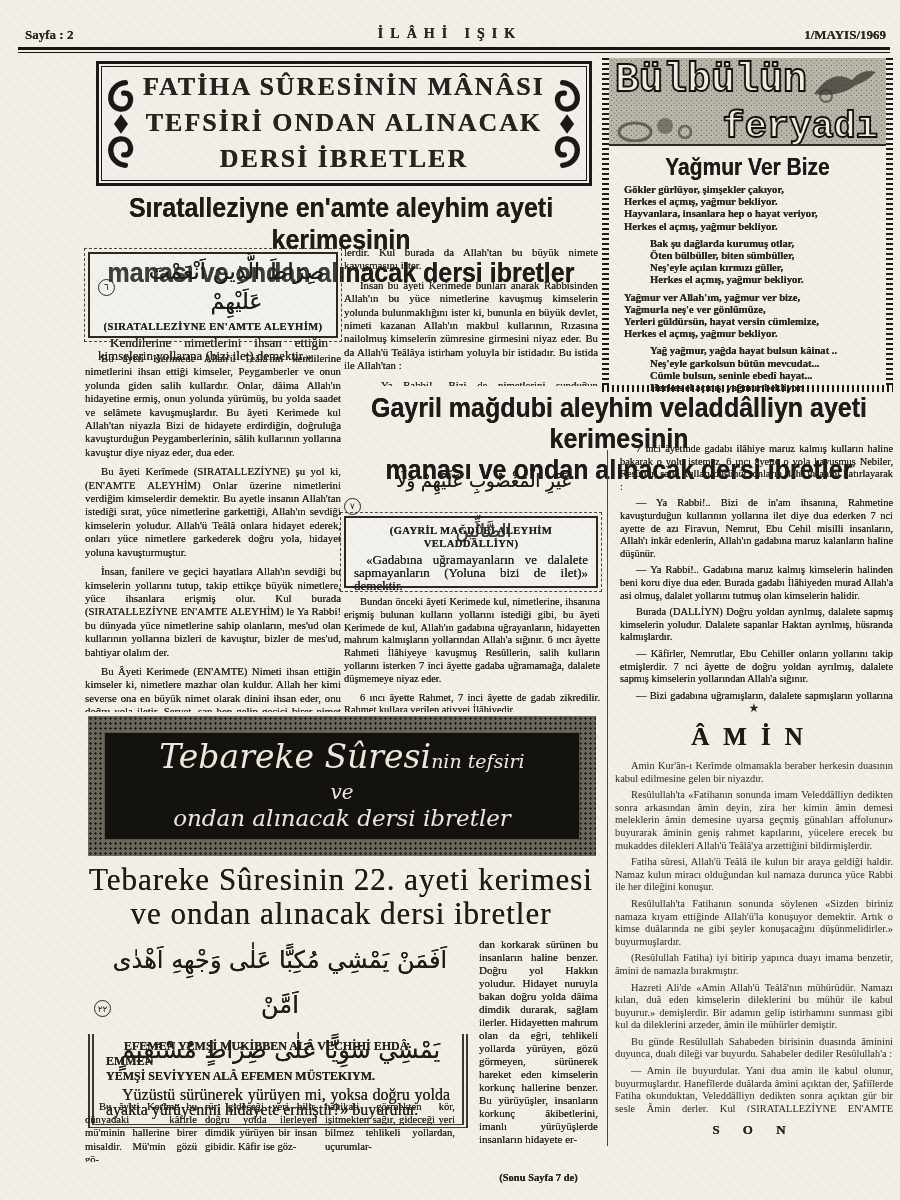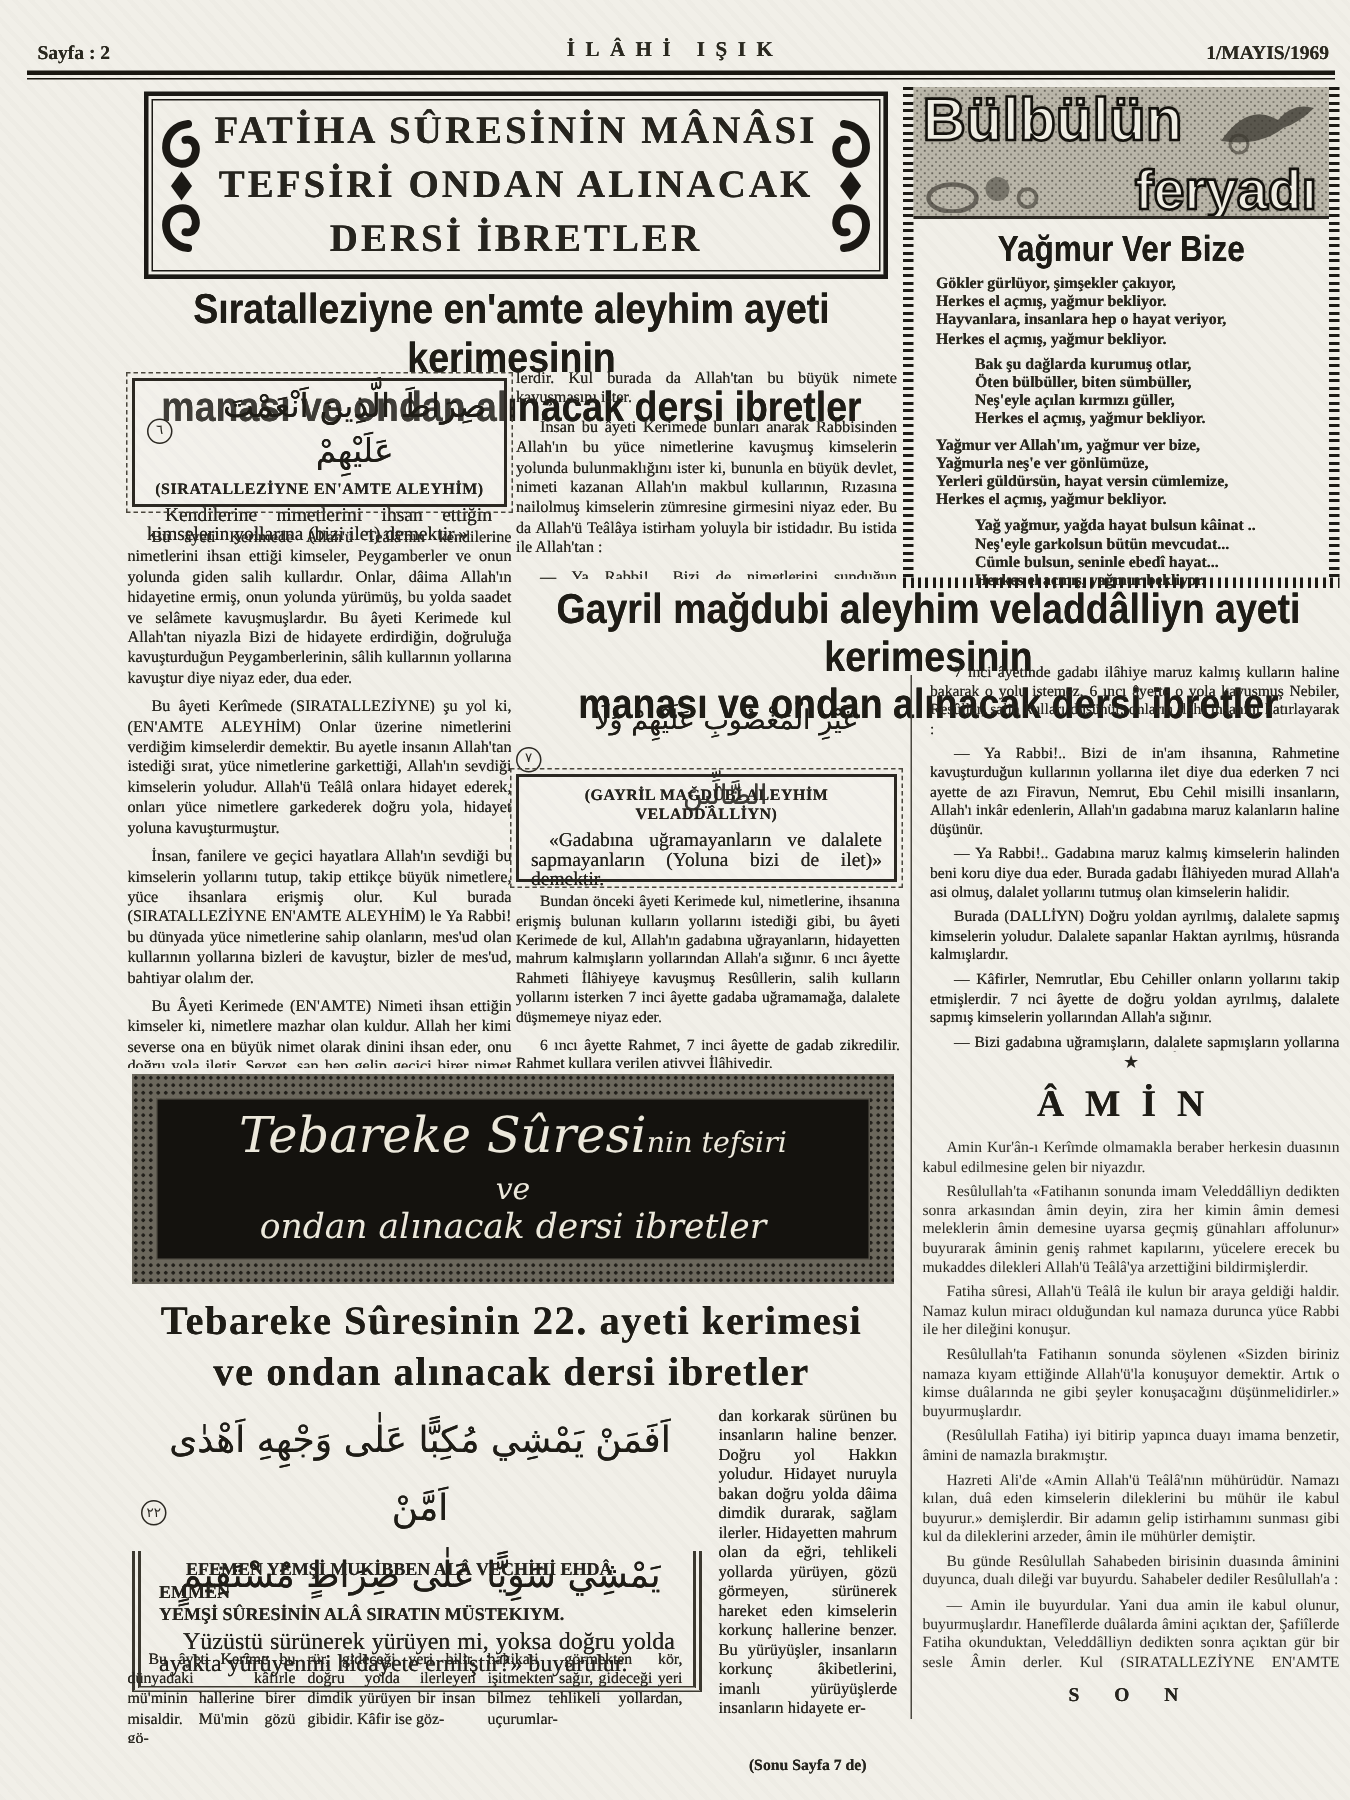--- a/index.html
+++ b/index.html
@@ -63,21 +63,21 @@
   
   #bulbul-box{left:602px;top:58px;width:291px;height:334px;}
   .bb-edge{position:absolute;top:0;bottom:7px;width:7px;background:repeating-linear-gradient(180deg,#1d1b16 0 2px,transparent 2px 5px);}
   #bb-left{left:0;} #bb-right{right:0;}
   #bb-bottom{position:absolute;left:0;right:0;bottom:0;height:7px;background:repeating-linear-gradient(90deg,#1d1b16 0 2px,transparent 2px 5px);}
   #bb-banner{position:absolute;left:7px;right:7px;top:0;height:88px;overflow:hidden;
     background-color:#b9b5a8;
     background-image:radial-gradient(rgba(38,36,30,0.55) 22%,transparent 23%),radial-gradient(rgba(38,36,30,0.38) 22%,transparent 23%);
     background-size:5px 5px,5px 5px;background-position:0 0,2.5px 2.5px;
     border-bottom:2px solid #2e2b25;}
-  .bb-word{position:absolute;font-family:Liberation Sans, sans-serif;font-weight:700;
+  .bb-word{position:absolute;font-family:Liberation Mono, monospace;font-weight:700;
     color:#efede3;-webkit-text-stroke:1.8px #14120d;text-shadow:0 0 2px rgba(20,18,13,0.65);}
   #bb-w1{left:6px;top:0px;font-size:40px;}
   #bb-w2{right:8px;bottom:-4px;font-size:37px;}
   #bb-title{position:absolute;top:95px;left:0;right:0;text-align:center;
     font-family:"Liberation Sans",sans-serif;font-weight:700;font-size:21px;
     transform:scaleY(1.15);transform-origin:top center;color:#1d1b15;}
   #bb-poem{position:absolute;top:126px;left:22px;right:12px;font-weight:700;font-size:10.6px;line-height:12.2px;color:#2a281f;}
   .stanza{margin-bottom:5px;}
   .stanza.ind{padding-left:26px;}
 
@@ -94,21 +94,21 @@
     background-color:#6b675c;
     background-image:radial-gradient(#211f1a 30%,transparent 32%);background-size:5px 5px;}
   #teb-box-inner{width:100%;height:100%;background:#14120e;border:1px solid #5a564c;
     display:flex;flex-direction:column;align-items:center;justify-content:center;
     color:#ece8db;font-style:italic;font-family:"DejaVu Serif",serif;}
   #teb-line1{line-height:36px;}
   #teb-line1 .big{font-size:33px;}
   #teb-line1 .small{font-size:19px;}
   #teb-line2{font-size:20px;line-height:22px;}
   #teb-line3{font-size:23px;line-height:30px;}
-  #teb-headline{left:85px;top:863px;width:512px;text-align:center;font-weight:700;font-size:27px;line-height:34px;letter-spacing:1px;color:#1e1c16;}
+  #teb-headline{left:85px;top:863px;width:512px;text-align:center;font-weight:400;font-size:31px;line-height:34px;letter-spacing:1px;color:#1e1c16;}
   #teb-arabic{left:92px;top:938px;width:376px;text-align:center;}
   #teb-arabic .arabic{font-size:24px;line-height:45px;display:block;}
   #teb-ayah{position:absolute;left:2px;top:62px;}
   #teb-versebox{left:88px;top:1034px;width:380px;padding:5px 12px 7px;
     border-left:6px double #3b382f;border-right:6px double #3b382f;border-bottom:4px double #3b382f;}
   .teb-tr{font-weight:700;font-size:12px;line-height:15px;}
   .teb-tr.first{text-indent:18px;}
   #teb-meaning{font-size:16px;line-height:14.5px;text-indent:16px;margin-top:4px;text-align:justify;}
   .minicol{top:1100px;height:62px;font-size:10.6px;line-height:13.2px;text-align:justify;overflow:hidden;color:#2b2922;}
   #mini1{left:85px;width:112px;text-indent:14px;}
@@ -289,21 +289,21 @@
     <span class="arabic ink">اَفَمَنْ يَمْشِي مُكِبًّا عَلٰى وَجْهِهِ اَهْدٰى اَمَّنْ</span>
     <span class="arabic ink">يَمْشِي سَوِيًّا عَلٰى صِرَاطٍ مُسْتَقِيمٍ</span>
     <span class="ayah" id="teb-ayah">٢٢</span>
   </div>
 
   <div class="abs ink" id="side-col">dan korkarak sürünen bu insanların haline benzer. Doğru yol Hakkın yoludur. Hidayet nuruyla bakan doğru yolda dâima dimdik durarak, sağlam ilerler. Hidayetten mahrum olan da eğri, tehlikeli yollarda yürüyen, gözü görmeyen, sürünerek hareket eden kimselerin korkunç hallerine benzer. Bu yürüyüşler, insanların korkunç âkibetlerini, imanlı yürüyüşlerde insanların hidayete er-</div>
   <div class="abs ink" id="side-cont">(Sonu Sayfa 7 de)</div>
 
   <div class="abs" id="teb-versebox">
     <div class="teb-tr first ink">EFEMEN YEMŞİ MUKİBBEN ALÂ VECHİHİ EHDÂ EMMEN</div>
-    <div class="teb-tr ink">YEMŞİ SÛRESİNİN ALÂ SIRATIN MÜSTEKIYM.</div>
+    <div class="teb-tr ink">YEMŞİ SEVİYYEN ALÂ EFEMEN MÜSTEKIYM.</div>
     <div id="teb-meaning" class="ink">Yüzüstü sürünerek yürüyen mi, yoksa doğru yolda ayakta yürüyenmi hidayete ermiştir?» buyurulur.</div>
   </div>
 
   <div class="abs minicol ink" id="mini1">Bu âyeti Kerîme bu dünyadaki kâfirle mü'minin hallerine birer misaldir. Mü'min gözü gö-</div>
   <div class="abs minicol ink" id="mini2">rür, gideceği yeri bilir, doğru yolda ilerleyen dimdik yürüyen bir insan gibidir. Kâfir ise göz-</div>
   <div class="abs minicol ink" id="mini3">hakikati görmekten kör, işitmekten sağır, gideceği yeri bilmez tehlikeli yollardan, uçurumlar-</div>
 
 </div>
 
 </body></html>

